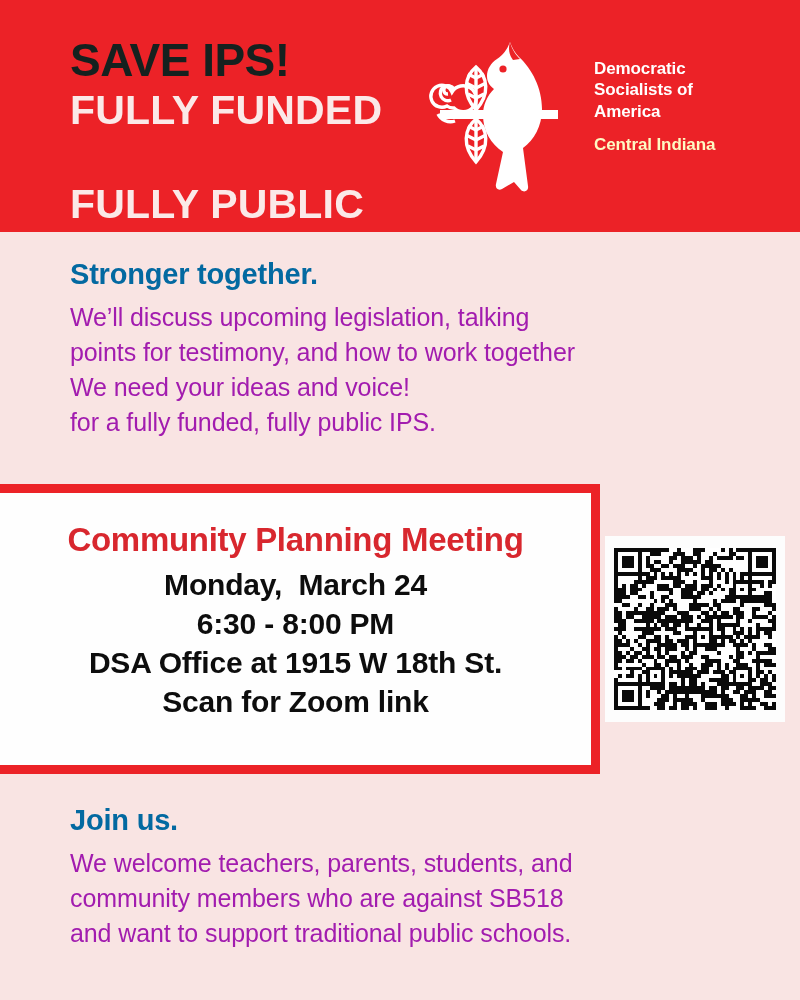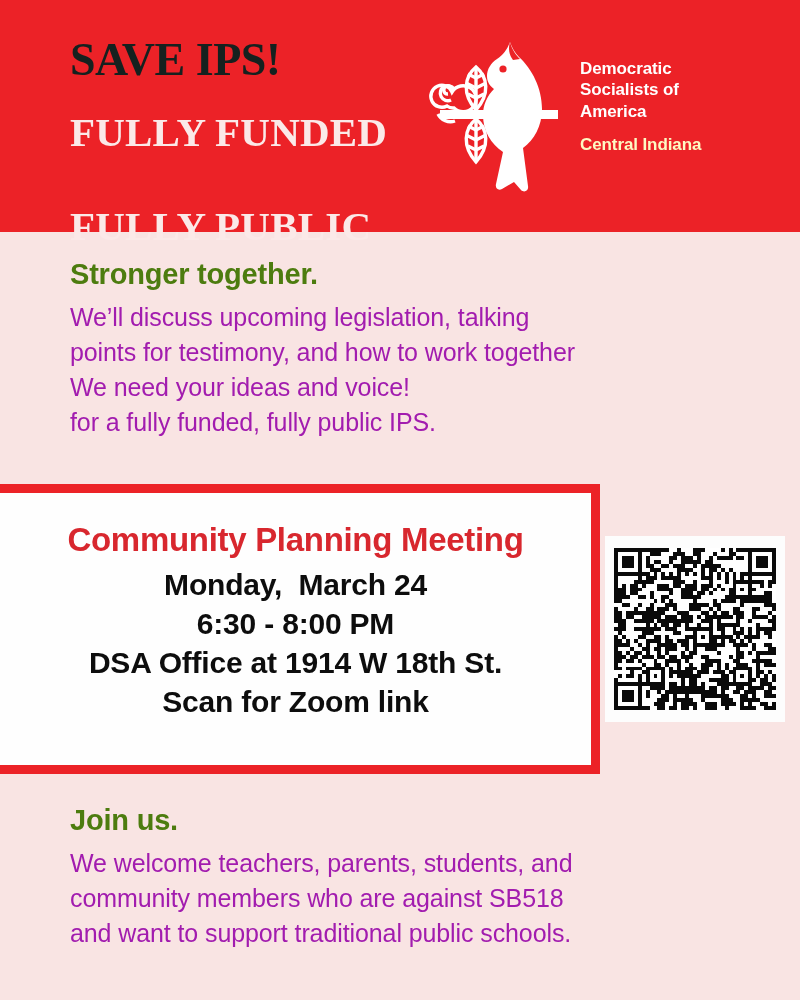--- a/index.html
+++ b/index.html
@@ -17,51 +17,50 @@
   .banner {
     position:absolute;
     left:0; top:0;
     width:800px; height:232px;
     background:#ec2227;
   }
   .banner-headlines {
     position:absolute;
     left:70px; top:36px;
     width:360px;
-    font-family:Liberation Serif, serif;
   }
   .hl-1 {
     font-size:46px;
     font-weight:bold;
     letter-spacing:-0.5px;
     color:#15211f;
     line-height:1.06;
     white-space:nowrap;
   }
   .hl-2, .hl-3 {
     font-size:41px;
     font-weight:bold;
     letter-spacing:0.2px;
     color:#fbe9e8;
     line-height:1.22;
     white-space:nowrap;
     margin-top:44px;
   }
-  .hl-2 { margin-top:22px; }
+  .hl-2 { margin-top:0; }
 
   .dsa-logo {
     position:absolute;
     left:424px; top:36px;
     width:330px; height:160px;
     display:flex;
     align-items:flex-start;
   }
   .dsa-mark { width:150px; height:160px; flex:0 0 150px; }
   .dsa-wordmark {
-    margin-left:6px;
+    margin-left:20px;
     padding-top:22px;
   }
   .dsa-name {
     font-size:17px;
     font-weight:bold;
     color:#ffffff;
     line-height:1.25;
     letter-spacing:-0.1px;
   }
   .dsa-chapter {
@@ -74,21 +73,21 @@
 
   
   .intro {
     position:absolute;
     left:70px; top:258px;
     width:690px;
   }
   .intro-head, .join-head {
     font-size:29px;
     font-weight:bold;
-    color:#4d7c0f;
+    color:#0369a1;
     letter-spacing:-0.2px;
     margin-bottom:9px;
   }
   .intro-body, .join-body {
     font-size:25px;
     font-weight:normal;
     color:#a21caf;
     line-height:1.40;
     letter-spacing:-0.1px;
   }
@@ -222,21 +221,21 @@
     <div>We need your ideas and voice!</div>
     <div>for a fully funded, fully public IPS.</div>
   </div>
 </div>
 
 <div class="meeting-card">
   <div class="meeting-card-inner">
     <div class="meeting-title">Community Planning Meeting</div>
     <div class="meeting-line">Monday,  March 24</div>
     <div class="meeting-line">6:30 - 8:00 PM</div>
-    <div class="meeting-line">DSA Office at 1914 W 18th St.</div>
+    <div class="meeting-line">DSA Office at 1915 W 18th St.</div>
     <div class="meeting-line">Scan for Zoom link</div>
   </div>
 </div>
 
 <div class="qr-panel">
   <svg id="qr-svg" width="162" height="162" viewBox="0 0 41 41" shape-rendering="crispEdges">
     <rect width="41" height="41" fill="#ffffff"></rect>
     <g id="qr-modules" fill="#0a0a0a">
         <path d="M0 0h1v1h-1zM1 0h1v1h-1zM2 0h1v1h-1zM3 0h1v1h-1zM4 0h1v1h-1zM5 0h1v1h-1zM6 0h1v1h-1zM7 0h1v1h-1zM8 0h1v1h-1zM9 0h1v1h-1zM10 0h1v1h-1zM11 0h1v1h-1zM12 0h1v1h-1zM13 0h1v1h-1zM16 0h1v1h-1zM20 0h1v1h-1zM21 0h1v1h-1zM22 0h1v1h-1zM27 0h1v1h-1zM29 0h1v1h-1zM31 0h1v1h-1zM32 0h1v1h-1zM33 0h1v1h-1zM34 0h1v1h-1zM35 0h1v1h-1zM36 0h1v1h-1zM37 0h1v1h-1zM38 0h1v1h-1zM39 0h1v1h-1zM40 0h1v1h-1zM0 1h1v1h-1zM6 1h1v1h-1zM9 1h1v1h-1zM10 1h1v1h-1zM11 1h1v1h-1zM15 1h1v1h-1zM16 1h1v1h-1zM17 1h1v1h-1zM20 1h1v1h-1zM21 1h1v1h-1zM25 1h1v1h-1zM29 1h1v1h-1zM30 1h1v1h-1zM34 1h1v1h-1zM40 1h1v1h-1zM0 2h1v1h-1zM2 2h1v1h-1zM3 2h1v1h-1zM4 2h1v1h-1zM6 2h1v1h-1zM8 2h1v1h-1zM14 2h1v1h-1zM15 2h1v1h-1zM17 2h1v1h-1zM18 2h1v1h-1zM19 2h1v1h-1zM21 2h1v1h-1zM24 2h1v1h-1zM26 2h1v1h-1zM27 2h1v1h-1zM28 2h1v1h-1zM29 2h1v1h-1zM31 2h1v1h-1zM32 2h1v1h-1zM34 2h1v1h-1zM36 2h1v1h-1zM37 2h1v1h-1zM38 2h1v1h-1zM40 2h1v1h-1zM0 3h1v1h-1zM2 3h1v1h-1zM3 3h1v1h-1zM4 3h1v1h-1zM6 3h1v1h-1zM8 3h1v1h-1zM10 3h1v1h-1zM11 3h1v1h-1zM14 3h1v1h-1zM17 3h1v1h-1zM18 3h1v1h-1zM19 3h1v1h-1zM20 3h1v1h-1zM21 3h1v1h-1zM23 3h1v1h-1zM24 3h1v1h-1zM34 3h1v1h-1zM36 3h1v1h-1zM37 3h1v1h-1zM38 3h1v1h-1zM40 3h1v1h-1zM0 4h1v1h-1zM2 4h1v1h-1zM3 4h1v1h-1zM4 4h1v1h-1zM6 4h1v1h-1zM8 4h1v1h-1zM9 4h1v1h-1zM12 4h1v1h-1zM13 4h1v1h-1zM15 4h1v1h-1zM16 4h1v1h-1zM17 4h1v1h-1zM20 4h1v1h-1zM22 4h1v1h-1zM23 4h1v1h-1zM24 4h1v1h-1zM25 4h1v1h-1zM26 4h1v1h-1zM34 4h1v1h-1zM36 4h1v1h-1zM37 4h1v1h-1zM38 4h1v1h-1zM40 4h1v1h-1zM0 5h1v1h-1zM6 5h1v1h-1zM9 5h1v1h-1zM10 5h1v1h-1zM11 5h1v1h-1zM16 5h1v1h-1zM17 5h1v1h-1zM18 5h1v1h-1zM19 5h1v1h-1zM22 5h1v1h-1zM24 5h1v1h-1zM25 5h1v1h-1zM27 5h1v1h-1zM29 5h1v1h-1zM34 5h1v1h-1zM40 5h1v1h-1zM0 6h1v1h-1zM1 6h1v1h-1zM2 6h1v1h-1zM3 6h1v1h-1zM4 6h1v1h-1zM5 6h1v1h-1zM6 6h1v1h-1zM7 6h1v1h-1zM8 6h1v1h-1zM10 6h1v1h-1zM12 6h1v1h-1zM14 6h1v1h-1zM16 6h1v1h-1zM18 6h1v1h-1zM20 6h1v1h-1zM22 6h1v1h-1zM24 6h1v1h-1zM26 6h1v1h-1zM28 6h1v1h-1zM30 6h1v1h-1zM32 6h1v1h-1zM33 6h1v1h-1zM34 6h1v1h-1zM35 6h1v1h-1zM36 6h1v1h-1zM37 6h1v1h-1zM38 6h1v1h-1zM39 6h1v1h-1zM40 6h1v1h-1zM0 7h1v1h-1zM6 7h1v1h-1zM8 7h1v1h-1zM9 7h1v1h-1zM10 7h1v1h-1zM12 7h1v1h-1zM13 7h1v1h-1zM14 7h1v1h-1zM15 7h1v1h-1zM16 7h1v1h-1zM22 7h1v1h-1zM23 7h1v1h-1zM24 7h1v1h-1zM26 7h1v1h-1zM28 7h1v1h-1zM30 7h1v1h-1zM32 7h1v1h-1zM34 7h1v1h-1zM40 7h1v1h-1zM0 8h1v1h-1zM5 8h1v1h-1zM6 8h1v1h-1zM7 8h1v1h-1zM8 8h1v1h-1zM9 8h1v1h-1zM15 8h1v1h-1zM16 8h1v1h-1zM17 8h1v1h-1zM20 8h1v1h-1zM24 8h1v1h-1zM28 8h1v1h-1zM30 8h1v1h-1zM31 8h1v1h-1zM32 8h1v1h-1zM33 8h1v1h-1zM34 8h1v1h-1zM35 8h1v1h-1zM36 8h1v1h-1zM37 8h1v1h-1zM39 8h1v1h-1zM40 8h1v1h-1zM0 9h1v1h-1zM2 9h1v1h-1zM4 9h1v1h-1zM5 9h1v1h-1zM7 9h1v1h-1zM11 9h1v1h-1zM12 9h1v1h-1zM13 9h1v1h-1zM15 9h1v1h-1zM16 9h1v1h-1zM18 9h1v1h-1zM19 9h1v1h-1zM20 9h1v1h-1zM22 9h1v1h-1zM23 9h1v1h-1zM24 9h1v1h-1zM26 9h1v1h-1zM30 9h1v1h-1zM34 9h1v1h-1zM37 9h1v1h-1zM39 9h1v1h-1zM0 10h1v1h-1zM1 10h1v1h-1zM2 10h1v1h-1zM4 10h1v1h-1zM5 10h1v1h-1zM6 10h1v1h-1zM11 10h1v1h-1zM12 10h1v1h-1zM13 10h1v1h-1zM14 10h1v1h-1zM17 10h1v1h-1zM18 10h1v1h-1zM19 10h1v1h-1zM20 10h1v1h-1zM22 10h1v1h-1zM23 10h1v1h-1zM25 10h1v1h-1zM27 10h1v1h-1zM29 10h1v1h-1zM30 10h1v1h-1zM32 10h1v1h-1zM34 10h1v1h-1zM35 10h1v1h-1zM0 11h1v1h-1zM1 11h1v1h-1zM2 11h1v1h-1zM4 11h1v1h-1zM5 11h1v1h-1zM9 11h1v1h-1zM14 11h1v1h-1zM17 11h1v1h-1zM18 11h1v1h-1zM19 11h1v1h-1zM21 11h1v1h-1zM22 11h1v1h-1zM24 11h1v1h-1zM29 11h1v1h-1zM30 11h1v1h-1zM34 11h1v1h-1zM38 11h1v1h-1zM39 11h1v1h-1zM0 12h1v1h-1zM1 12h1v1h-1zM2 12h1v1h-1zM3 12h1v1h-1zM6 12h1v1h-1zM7 12h1v1h-1zM9 12h1v1h-1zM12 12h1v1h-1zM13 12h1v1h-1zM17 12h1v1h-1zM18 12h1v1h-1zM19 12h1v1h-1zM20 12h1v1h-1zM21 12h1v1h-1zM28 12h1v1h-1zM29 12h1v1h-1zM30 12h1v1h-1zM31 12h1v1h-1zM32 12h1v1h-1zM33 12h1v1h-1zM34 12h1v1h-1zM35 12h1v1h-1zM36 12h1v1h-1zM37 12h1v1h-1zM38 12h1v1h-1zM39 12h1v1h-1zM0 13h1v1h-1zM1 13h1v1h-1zM10 13h1v1h-1zM12 13h1v1h-1zM14 13h1v1h-1zM20 13h1v1h-1zM25 13h1v1h-1zM27 13h1v1h-1zM28 13h1v1h-1zM29 13h1v1h-1zM30 13h1v1h-1zM32 13h1v1h-1zM33 13h1v1h-1zM34 13h1v1h-1zM35 13h1v1h-1zM36 13h1v1h-1zM37 13h1v1h-1zM38 13h1v1h-1zM39 13h1v1h-1zM2 14h1v1h-1zM3 14h1v1h-1zM6 14h1v1h-1zM9 14h1v1h-1zM13 14h1v1h-1zM14 14h1v1h-1zM15 14h1v1h-1zM19 14h1v1h-1zM20 14h1v1h-1zM21 14h1v1h-1zM22 14h1v1h-1zM23 14h1v1h-1zM25 14h1v1h-1zM26 14h1v1h-1zM32 14h1v1h-1zM38 14h1v1h-1zM39 14h1v1h-1zM40 14h1v1h-1zM0 15h1v1h-1zM5 15h1v1h-1zM8 15h1v1h-1zM9 15h1v1h-1zM11 15h1v1h-1zM12 15h1v1h-1zM13 15h1v1h-1zM15 15h1v1h-1zM19 15h1v1h-1zM20 15h1v1h-1zM21 15h1v1h-1zM24 15h1v1h-1zM26 15h1v1h-1zM30 15h1v1h-1zM31 15h1v1h-1zM35 15h1v1h-1zM36 15h1v1h-1zM40 15h1v1h-1zM0 16h1v1h-1zM1 16h1v1h-1zM3 16h1v1h-1zM4 16h1v1h-1zM5 16h1v1h-1zM6 16h1v1h-1zM7 16h1v1h-1zM8 16h1v1h-1zM9 16h1v1h-1zM10 16h1v1h-1zM11 16h1v1h-1zM12 16h1v1h-1zM16 16h1v1h-1zM17 16h1v1h-1zM18 16h1v1h-1zM22 16h1v1h-1zM23 16h1v1h-1zM25 16h1v1h-1zM27 16h1v1h-1zM28 16h1v1h-1zM30 16h1v1h-1zM31 16h1v1h-1zM32 16h1v1h-1zM35 16h1v1h-1zM39 16h1v1h-1zM0 17h1v1h-1zM1 17h1v1h-1zM3 17h1v1h-1zM4 17h1v1h-1zM7 17h1v1h-1zM8 17h1v1h-1zM9 17h1v1h-1zM10 17h1v1h-1zM11 17h1v1h-1zM13 17h1v1h-1zM14 17h1v1h-1zM15 17h1v1h-1zM17 17h1v1h-1zM18 17h1v1h-1zM19 17h1v1h-1zM21 17h1v1h-1zM23 17h1v1h-1zM24 17h1v1h-1zM25 17h1v1h-1zM26 17h1v1h-1zM27 17h1v1h-1zM28 17h1v1h-1zM29 17h1v1h-1zM31 17h1v1h-1zM32 17h1v1h-1zM35 17h1v1h-1zM36 17h1v1h-1zM37 17h1v1h-1zM38 17h1v1h-1zM40 17h1v1h-1zM0 18h1v1h-1zM1 18h1v1h-1zM2 18h1v1h-1zM5 18h1v1h-1zM6 18h1v1h-1zM7 18h1v1h-1zM8 18h1v1h-1zM9 18h1v1h-1zM11 18h1v1h-1zM12 18h1v1h-1zM13 18h1v1h-1zM14 18h1v1h-1zM15 18h1v1h-1zM16 18h1v1h-1zM17 18h1v1h-1zM18 18h1v1h-1zM19 18h1v1h-1zM22 18h1v1h-1zM23 18h1v1h-1zM24 18h1v1h-1zM26 18h1v1h-1zM31 18h1v1h-1zM34 18h1v1h-1zM39 18h1v1h-1zM40 18h1v1h-1zM1 19h1v1h-1zM2 19h1v1h-1zM8 19h1v1h-1zM10 19h1v1h-1zM12 19h1v1h-1zM13 19h1v1h-1zM15 19h1v1h-1zM16 19h1v1h-1zM18 19h1v1h-1zM21 19h1v1h-1zM24 19h1v1h-1zM26 19h1v1h-1zM27 19h1v1h-1zM28 19h1v1h-1zM29 19h1v1h-1zM30 19h1v1h-1zM31 19h1v1h-1zM36 19h1v1h-1zM40 19h1v1h-1zM0 20h1v1h-1zM1 20h1v1h-1zM2 20h1v1h-1zM5 20h1v1h-1zM6 20h1v1h-1zM7 20h1v1h-1zM8 20h1v1h-1zM9 20h1v1h-1zM10 20h1v1h-1zM11 20h1v1h-1zM13 20h1v1h-1zM14 20h1v1h-1zM15 20h1v1h-1zM18 20h1v1h-1zM19 20h1v1h-1zM20 20h1v1h-1zM21 20h1v1h-1zM22 20h1v1h-1zM23 20h1v1h-1zM24 20h1v1h-1zM26 20h1v1h-1zM27 20h1v1h-1zM30 20h1v1h-1zM32 20h1v1h-1zM34 20h1v1h-1zM36 20h1v1h-1zM37 20h1v1h-1zM38 20h1v1h-1zM39 20h1v1h-1zM40 20h1v1h-1zM1 21h1v1h-1zM7 21h1v1h-1zM8 21h1v1h-1zM9 21h1v1h-1zM15 21h1v1h-1zM16 21h1v1h-1zM20 21h1v1h-1zM24 21h1v1h-1zM27 21h1v1h-1zM30 21h1v1h-1zM31 21h1v1h-1zM32 21h1v1h-1zM34 21h1v1h-1zM36 21h1v1h-1zM38 21h1v1h-1zM39 21h1v1h-1zM0 22h1v1h-1zM2 22h1v1h-1zM6 22h1v1h-1zM7 22h1v1h-1zM10 22h1v1h-1zM11 22h1v1h-1zM13 22h1v1h-1zM18 22h1v1h-1zM19 22h1v1h-1zM20 22h1v1h-1zM22 22h1v1h-1zM24 22h1v1h-1zM25 22h1v1h-1zM26 22h1v1h-1zM27 22h1v1h-1zM28 22h1v1h-1zM29 22h1v1h-1zM31 22h1v1h-1zM33 22h1v1h-1zM34 22h1v1h-1zM35 22h1v1h-1zM36 22h1v1h-1zM39 22h1v1h-1zM0 23h1v1h-1zM1 23h1v1h-1zM3 23h1v1h-1zM5 23h1v1h-1zM8 23h1v1h-1zM9 23h1v1h-1zM10 23h1v1h-1zM11 23h1v1h-1zM13 23h1v1h-1zM14 23h1v1h-1zM16 23h1v1h-1zM17 23h1v1h-1zM18 23h1v1h-1zM20 23h1v1h-1zM24 23h1v1h-1zM25 23h1v1h-1zM27 23h1v1h-1zM29 23h1v1h-1zM30 23h1v1h-1zM32 23h1v1h-1zM34 23h1v1h-1zM0 24h1v1h-1zM1 24h1v1h-1zM2 24h1v1h-1zM3 24h1v1h-1zM6 24h1v1h-1zM8 24h1v1h-1zM11 24h1v1h-1zM12 24h1v1h-1zM13 24h1v1h-1zM14 24h1v1h-1zM15 24h1v1h-1zM17 24h1v1h-1zM18 24h1v1h-1zM20 24h1v1h-1zM21 24h1v1h-1zM22 24h1v1h-1zM23 24h1v1h-1zM24 24h1v1h-1zM25 24h1v1h-1zM26 24h1v1h-1zM27 24h1v1h-1zM30 24h1v1h-1zM31 24h1v1h-1zM32 24h1v1h-1zM33 24h1v1h-1zM35 24h1v1h-1zM38 24h1v1h-1zM39 24h1v1h-1zM0 25h1v1h-1zM4 25h1v1h-1zM7 25h1v1h-1zM8 25h1v1h-1zM10 25h1v1h-1zM11 25h1v1h-1zM13 25h1v1h-1zM14 25h1v1h-1zM15 25h1v1h-1zM18 25h1v1h-1zM20 25h1v1h-1zM23 25h1v1h-1zM24 25h1v1h-1zM25 25h1v1h-1zM31 25h1v1h-1zM35 25h1v1h-1zM39 25h1v1h-1zM40 25h1v1h-1zM0 26h1v1h-1zM1 26h1v1h-1zM3 26h1v1h-1zM5 26h1v1h-1zM6 26h1v1h-1zM8 26h1v1h-1zM11 26h1v1h-1zM13 26h1v1h-1zM17 26h1v1h-1zM19 26h1v1h-1zM20 26h1v1h-1zM26 26h1v1h-1zM31 26h1v1h-1zM32 26h1v1h-1zM34 26h1v1h-1zM36 26h1v1h-1zM37 26h1v1h-1zM38 26h1v1h-1zM39 26h1v1h-1zM40 26h1v1h-1zM0 27h1v1h-1zM1 27h1v1h-1zM2 27h1v1h-1zM4 27h1v1h-1zM5 27h1v1h-1zM7 27h1v1h-1zM8 27h1v1h-1zM9 27h1v1h-1zM11 27h1v1h-1zM12 27h1v1h-1zM14 27h1v1h-1zM15 27h1v1h-1zM17 27h1v1h-1zM18 27h1v1h-1zM19 27h1v1h-1zM22 27h1v1h-1zM23 27h1v1h-1zM29 27h1v1h-1zM31 27h1v1h-1zM32 27h1v1h-1zM36 27h1v1h-1zM0 28h1v1h-1zM1 28h1v1h-1zM3 28h1v1h-1zM4 28h1v1h-1zM6 28h1v1h-1zM10 28h1v1h-1zM13 28h1v1h-1zM14 28h1v1h-1zM15 28h1v1h-1zM16 28h1v1h-1zM18 28h1v1h-1zM23 28h1v1h-1zM24 28h1v1h-1zM25 28h1v1h-1zM26 28h1v1h-1zM30 28h1v1h-1zM31 28h1v1h-1zM35 28h1v1h-1zM36 28h1v1h-1zM37 28h1v1h-1zM38 28h1v1h-1zM39 28h1v1h-1zM0 29h1v1h-1zM7 29h1v1h-1zM10 29h1v1h-1zM11 29h1v1h-1zM13 29h1v1h-1zM16 29h1v1h-1zM19 29h1v1h-1zM22 29h1v1h-1zM23 29h1v1h-1zM24 29h1v1h-1zM26 29h1v1h-1zM28 29h1v1h-1zM31 29h1v1h-1zM32 29h1v1h-1zM33 29h1v1h-1zM36 29h1v1h-1zM38 29h1v1h-1zM39 29h1v1h-1zM40 29h1v1h-1zM0 30h1v1h-1zM1 30h1v1h-1zM3 30h1v1h-1zM4 30h1v1h-1zM5 30h1v1h-1zM6 30h1v1h-1zM8 30h1v1h-1zM9 30h1v1h-1zM10 30h1v1h-1zM11 30h1v1h-1zM12 30h1v1h-1zM14 30h1v1h-1zM16 30h1v1h-1zM18 30h1v1h-1zM19 30h1v1h-1zM20 30h1v1h-1zM22 30h1v1h-1zM23 30h1v1h-1zM26 30h1v1h-1zM28 30h1v1h-1zM30 30h1v1h-1zM31 30h1v1h-1zM32 30h1v1h-1zM33 30h1v1h-1zM34 30h1v1h-1zM36 30h1v1h-1zM4 31h1v1h-1zM7 31h1v1h-1zM8 31h1v1h-1zM12 31h1v1h-1zM14 31h1v1h-1zM15 31h1v1h-1zM16 31h1v1h-1zM17 31h1v1h-1zM18 31h1v1h-1zM19 31h1v1h-1zM21 31h1v1h-1zM22 31h1v1h-1zM23 31h1v1h-1zM25 31h1v1h-1zM26 31h1v1h-1zM27 31h1v1h-1zM29 31h1v1h-1zM30 31h1v1h-1zM34 31h1v1h-1zM36 31h1v1h-1zM37 31h1v1h-1zM39 31h1v1h-1zM1 32h1v1h-1zM3 32h1v1h-1zM4 32h1v1h-1zM6 32h1v1h-1zM8 32h1v1h-1zM10 32h1v1h-1zM12 32h1v1h-1zM14 32h1v1h-1zM16 32h1v1h-1zM17 32h1v1h-1zM18 32h1v1h-1zM19 32h1v1h-1zM20 32h1v1h-1zM21 32h1v1h-1zM27 32h1v1h-1zM28 32h1v1h-1zM30 32h1v1h-1zM32 32h1v1h-1zM34 32h1v1h-1zM36 32h1v1h-1zM38 32h1v1h-1zM40 32h1v1h-1zM0 33h1v1h-1zM6 33h1v1h-1zM8 33h1v1h-1zM12 33h1v1h-1zM17 33h1v1h-1zM19 33h1v1h-1zM20 33h1v1h-1zM24 33h1v1h-1zM25 33h1v1h-1zM26 33h1v1h-1zM27 33h1v1h-1zM28 33h1v1h-1zM30 33h1v1h-1zM34 33h1v1h-1zM35 33h1v1h-1zM37 33h1v1h-1zM38 33h1v1h-1zM40 33h1v1h-1zM0 34h1v1h-1zM1 34h1v1h-1zM2 34h1v1h-1zM3 34h1v1h-1zM4 34h1v1h-1zM5 34h1v1h-1zM6 34h1v1h-1zM7 34h1v1h-1zM8 34h1v1h-1zM9 34h1v1h-1zM10 34h1v1h-1zM11 34h1v1h-1zM12 34h1v1h-1zM14 34h1v1h-1zM15 34h1v1h-1zM17 34h1v1h-1zM19 34h1v1h-1zM20 34h1v1h-1zM22 34h1v1h-1zM26 34h1v1h-1zM27 34h1v1h-1zM28 34h1v1h-1zM29 34h1v1h-1zM30 34h1v1h-1zM31 34h1v1h-1zM32 34h1v1h-1zM33 34h1v1h-1zM34 34h1v1h-1zM37 34h1v1h-1zM38 34h1v1h-1zM39 34h1v1h-1zM0 35h1v1h-1zM6 35h1v1h-1zM9 35h1v1h-1zM10 35h1v1h-1zM11 35h1v1h-1zM12 35h1v1h-1zM14 35h1v1h-1zM15 35h1v1h-1zM16 35h1v1h-1zM17 35h1v1h-1zM18 35h1v1h-1zM19 35h1v1h-1zM20 35h1v1h-1zM21 35h1v1h-1zM22 35h1v1h-1zM24 35h1v1h-1zM25 35h1v1h-1zM27 35h1v1h-1zM28 35h1v1h-1zM31 35h1v1h-1zM32 35h1v1h-1zM34 35h1v1h-1zM35 35h1v1h-1zM36 35h1v1h-1zM37 35h1v1h-1zM39 35h1v1h-1zM40 35h1v1h-1zM0 36h1v1h-1zM2 36h1v1h-1zM3 36h1v1h-1zM4 36h1v1h-1zM6 36h1v1h-1zM8 36h1v1h-1zM11 36h1v1h-1zM13 36h1v1h-1zM14 36h1v1h-1zM15 36h1v1h-1zM16 36h1v1h-1zM17 36h1v1h-1zM18 36h1v1h-1zM19 36h1v1h-1zM20 36h1v1h-1zM21 36h1v1h-1zM22 36h1v1h-1zM23 36h1v1h-1zM24 36h1v1h-1zM25 36h1v1h-1zM27 36h1v1h-1zM30 36h1v1h-1zM31 36h1v1h-1zM33 36h1v1h-1zM34 36h1v1h-1zM35 36h1v1h-1zM38 36h1v1h-1zM39 36h1v1h-1zM0 37h1v1h-1zM2 37h1v1h-1zM3 37h1v1h-1zM4 37h1v1h-1zM6 37h1v1h-1zM8 37h1v1h-1zM12 37h1v1h-1zM13 37h1v1h-1zM15 37h1v1h-1zM18 37h1v1h-1zM22 37h1v1h-1zM23 37h1v1h-1zM24 37h1v1h-1zM25 37h1v1h-1zM26 37h1v1h-1zM27 37h1v1h-1zM28 37h1v1h-1zM32 37h1v1h-1zM33 37h1v1h-1zM35 37h1v1h-1zM38 37h1v1h-1zM39 37h1v1h-1zM40 37h1v1h-1zM0 38h1v1h-1zM2 38h1v1h-1zM3 38h1v1h-1zM4 38h1v1h-1zM6 38h1v1h-1zM11 38h1v1h-1zM12 38h1v1h-1zM13 38h1v1h-1zM15 38h1v1h-1zM16 38h1v1h-1zM17 38h1v1h-1zM18 38h1v1h-1zM19 38h1v1h-1zM22 38h1v1h-1zM27 38h1v1h-1zM28 38h1v1h-1zM29 38h1v1h-1zM32 38h1v1h-1zM33 38h1v1h-1zM34 38h1v1h-1zM35 38h1v1h-1zM36 38h1v1h-1zM0 39h1v1h-1zM6 39h1v1h-1zM10 39h1v1h-1zM11 39h1v1h-1zM12 39h1v1h-1zM15 39h1v1h-1zM17 39h1v1h-1zM18 39h1v1h-1zM19 39h1v1h-1zM20 39h1v1h-1zM23 39h1v1h-1zM24 39h1v1h-1zM25 39h1v1h-1zM27 39h1v1h-1zM28 39h1v1h-1zM29 39h1v1h-1zM30 39h1v1h-1zM32 39h1v1h-1zM34 39h1v1h-1zM37 39h1v1h-1zM38 39h1v1h-1zM40 39h1v1h-1zM0 40h1v1h-1zM1 40h1v1h-1zM2 40h1v1h-1zM3 40h1v1h-1zM4 40h1v1h-1zM5 40h1v1h-1zM6 40h1v1h-1zM7 40h1v1h-1zM8 40h1v1h-1zM11 40h1v1h-1zM12 40h1v1h-1zM14 40h1v1h-1zM15 40h1v1h-1zM17 40h1v1h-1zM18 40h1v1h-1zM20 40h1v1h-1zM23 40h1v1h-1zM24 40h1v1h-1zM25 40h1v1h-1zM28 40h1v1h-1zM32 40h1v1h-1zM33 40h1v1h-1zM34 40h1v1h-1zM35 40h1v1h-1zM38 40h1v1h-1zM39 40h1v1h-1zM40 40h1v1h-1z" fill="#0a0a0a"></path>
       </g>

